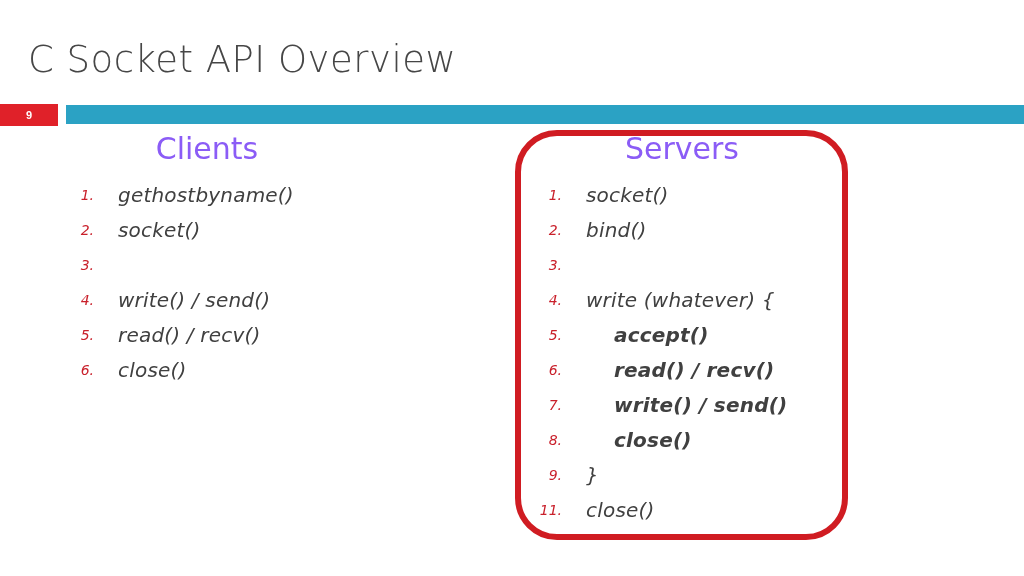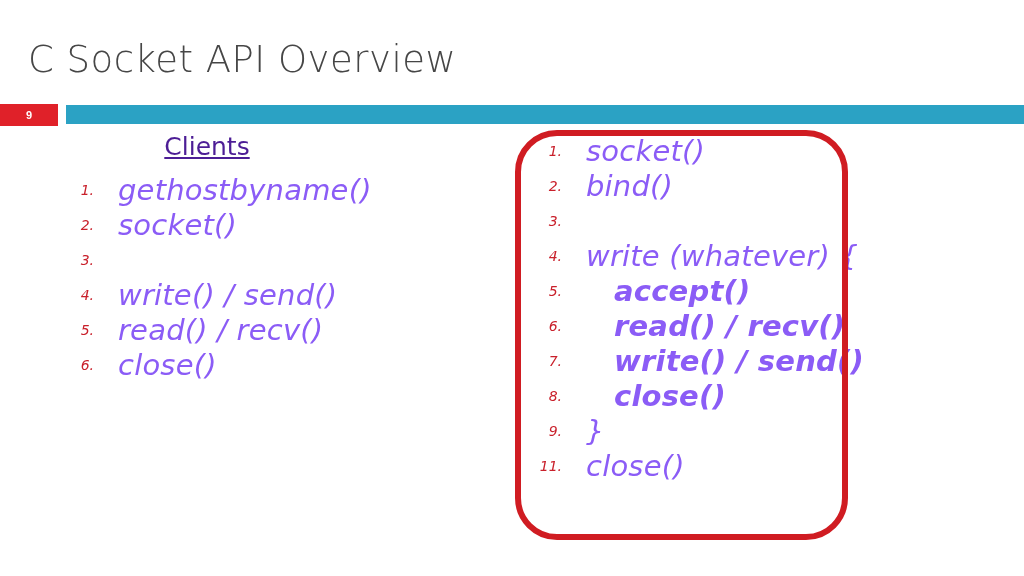--- a/index.html
+++ b/index.html
@@ -74,27 +74,26 @@
     width: 420px;
   }
   .col-servers {
     left: 528px;
     top: 134px;
     width: 330px;
   }
 
   .col-heading {
     font-family: "DejaVu Sans", sans-serif;
-    font-size: 25px;
+    font-size: 30px;
     font-weight: 400;
-    color: #4c1d95;
+    color: #8b5cf6;
     text-align: center;
     line-height: 1;
     padding-bottom: 14px;
-    text-decoration: underline;
   }
   .col-clients .col-heading { padding-right: 126px; }
   .col-servers .col-heading { padding-right: 22px; }
 
   
   ol.api-list {
     list-style: none;
     margin: 0;
     padding: 0;
   }
@@ -114,22 +113,22 @@
     font-size: 14px;
     color: #C9202B;
     line-height: 35px;
   }
   .li-text {
     position: absolute;
     left: 58px;
     font-family: "DejaVu Sans", sans-serif;
     font-style: italic;
     font-weight: 500;
-    font-size: 29px;
-    color: #8b5cf6;
+    font-size: 20px;
+    color: #404040;
     letter-spacing: 0.2px;
     line-height: 35px;
   }
   .li-text.indent-1 { left: 86px; font-weight: bold; }
 
   
   .highlight-box {
     position: absolute;
     left: 515px;
     top: 130px;
@@ -176,20 +175,21 @@
         <span class="li-text">read() / recv()</span>
       </li>
       <li>
         <span class="li-num">6.</span>
         <span class="li-text">close()</span>
       </li>
     </ol>
 </div>
 
 <div class="col col-servers">
+  <div class="col-heading">Servers</div>
   <ol class="api-list" id="list-servers">
       <li>
         <span class="li-num">1.</span>
         <span class="li-text">socket()</span>
       </li>
       <li>
         <span class="li-num">2.</span>
         <span class="li-text">bind()</span>
       </li>
       <li>

